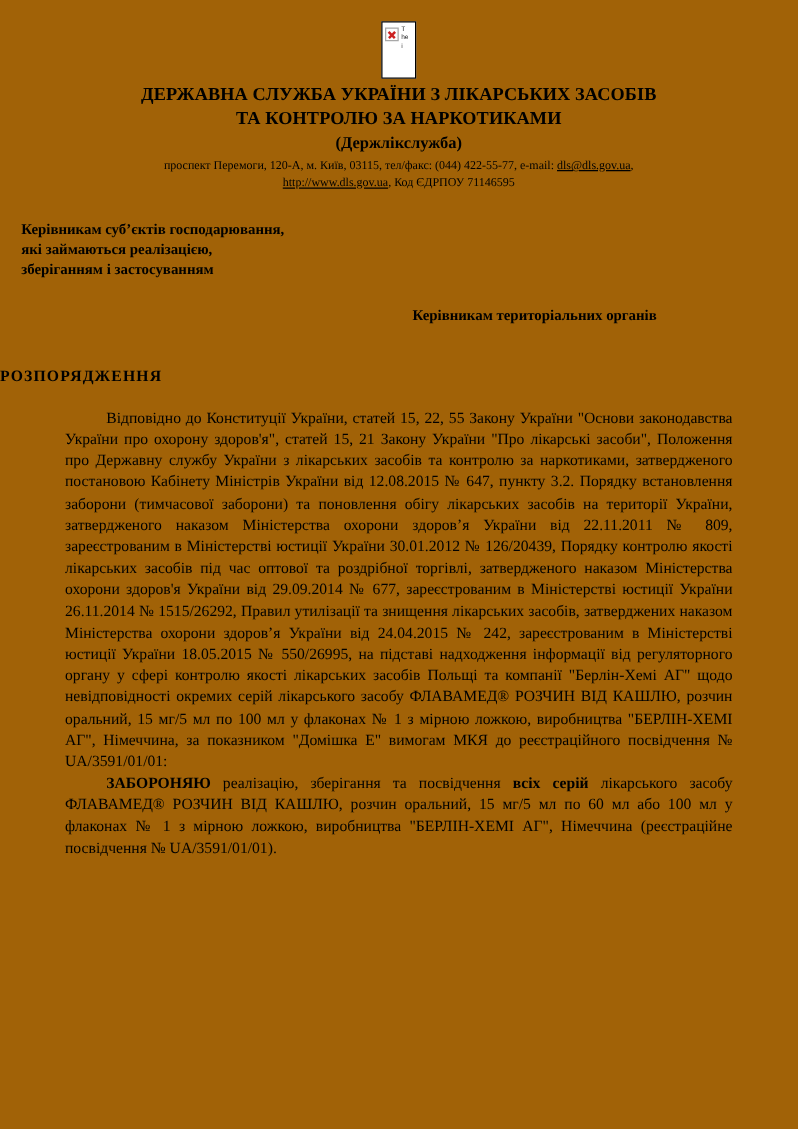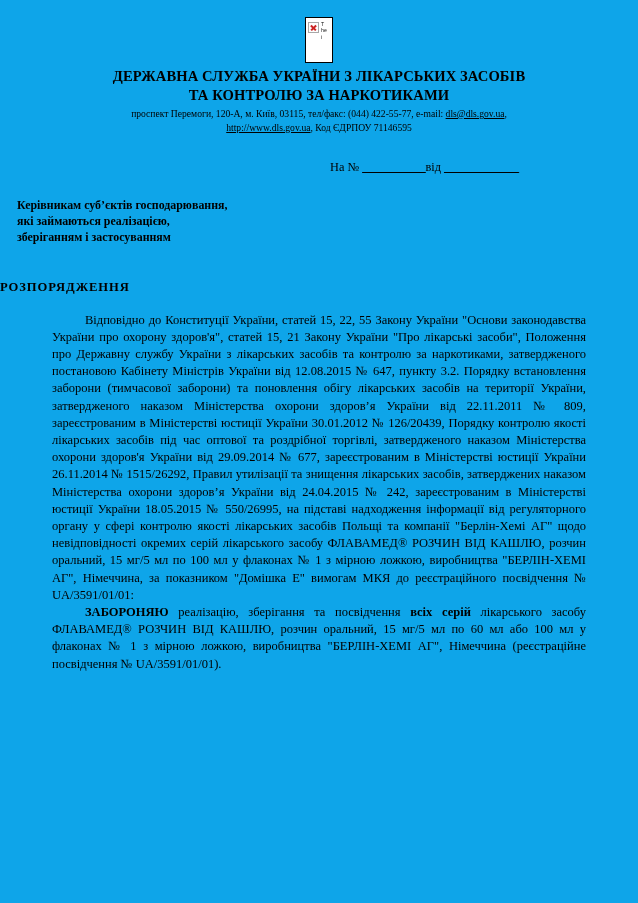--- a/index.html
+++ b/index.html
@@ -14,21 +14,21 @@
     font-family: "Liberation Serif", "DejaVu Serif", serif;
     color: #000000;
     overflow: hidden;
   }
   .page {
     position: relative;
     width: 638px;
     height: 903px;
     box-sizing: border-box;
     padding: 0;
-    background: #0ea5e9;
+    background: #a16207;
   }
 
   
   .logo-wrap {
     display: flex;
     justify-content: center;
     padding-top: 17px;
   }
   .broken-image {
     width: 28px;
@@ -151,39 +151,36 @@
   <div class="logo-wrap">
     <div class="broken-image">
       <span class="broken-icon"></span>
       <span class="alt-text">The i</span>
     </div>
   </div>
 
   <div class="letterhead">
     <div class="org-line">ДЕРЖАВНА СЛУЖБА УКРАЇНИ З ЛІКАРСЬКИХ ЗАСОБІВ</div>
     <div class="org-line">ТА КОНТРОЛЮ ЗА НАРКОТИКАМИ</div>
+    <div class="org-short">(Держлікслужба)</div>
     <div class="contacts">
       <span>проспект Перемоги, 120-А, м. Київ, 03115, тел/факс: (044) 422-55-77,  e-mail: </span><a class="u" href="#" style="color:#000">dls@dls.gov.ua</a><span>,</span><br>
       <a class="u" href="#" style="color:#000">http://www.dls.gov.ua</a><span>, Код ЄДРПОУ 71146595</span>
     </div>
   </div>
 
-  <div class="ref-line">
-    <span>На №</span>
-    <span class="rule">___________</span><span>від</span>
-    <span class="rule">_____________</span>
-  </div>
 
   <div class="addressee first">
     <div>Керівникам суб’єктів господарювання,</div>
     <div>які займаються реалізацією,</div>
     <div>зберіганням і застосуванням</div>
   </div>
 
   <div class="addressee second">
+    <div>Керівникам територіальних органів</div>
   </div>
 
   <div class="doc-title">РОЗПОРЯДЖЕННЯ</div>
 
   <div class="body-text">
     <p>Відповідно до Конституції України, статей 15, 22, 55 Закону України "Основи законодавства України про охорону здоров'я", статей 15, 21 Закону України "Про лікарські засоби", Положення про Державну службу України з лікарських засобів та контролю за наркотиками, затвердженого постановою Кабінету Міністрів України від 12.08.2015 № 647, пункту 3.2. Порядку встановлення заборони (тимчасової заборони) та поновлення обігу лікарських засобів на території України, затвердженого наказом Міністерства охорони здоров’я України від 22.11.2011 № 809, зареєстрованим в Міністерстві юстиції України 30.01.2012 № 126/20439, Порядку контролю якості лікарських засобів під час оптової та роздрібної торгівлі, затвердженого наказом Міністерства охорони здоров'я України від 29.09.2014 № 677, зареєстрованим в Міністерстві юстиції України 26.11.2014 № 1515/26292, Правил утилізації та знищення лікарських засобів, затверджених наказом Міністерства охорони здоров’я України від 24.04.2015 № 242, зареєстрованим в Міністерстві юстиції України 18.05.2015 № 550/26995, на підставі надходження інформації від регуляторного органу у сфері контролю якості лікарських засобів Польщі та компанії "Берлін-Хемі АГ" щодо невідповідності окремих серій лікарського засобу ФЛАВАМЕД® РОЗЧИН ВІД КАШЛЮ, розчин оральний, 15 мг/5 мл по 100 мл у флаконах № 1 з мірною ложкою, виробництва "БЕРЛІН-ХЕМІ АГ", Німеччина, за показником "Домішка Е" вимогам МКЯ до реєстраційного посвідчення № UA/3591/01/01:</p>
     <p><b>ЗАБОРОНЯЮ</b><span> реалізацію, зберігання та посвідчення </span><b>всіх серій</b><span> лікарського засобу ФЛАВАМЕД®  РОЗЧИН ВІД КАШЛЮ, розчин оральний, 15 мг/5 мл по 60 мл або 100 мл у флаконах № 1 з мірною ложкою, виробництва "БЕРЛІН-ХЕМІ АГ", Німеччина (реєстраційне посвідчення № UA/3591/01/01).</span></p>
   </div>
 
 </div>

